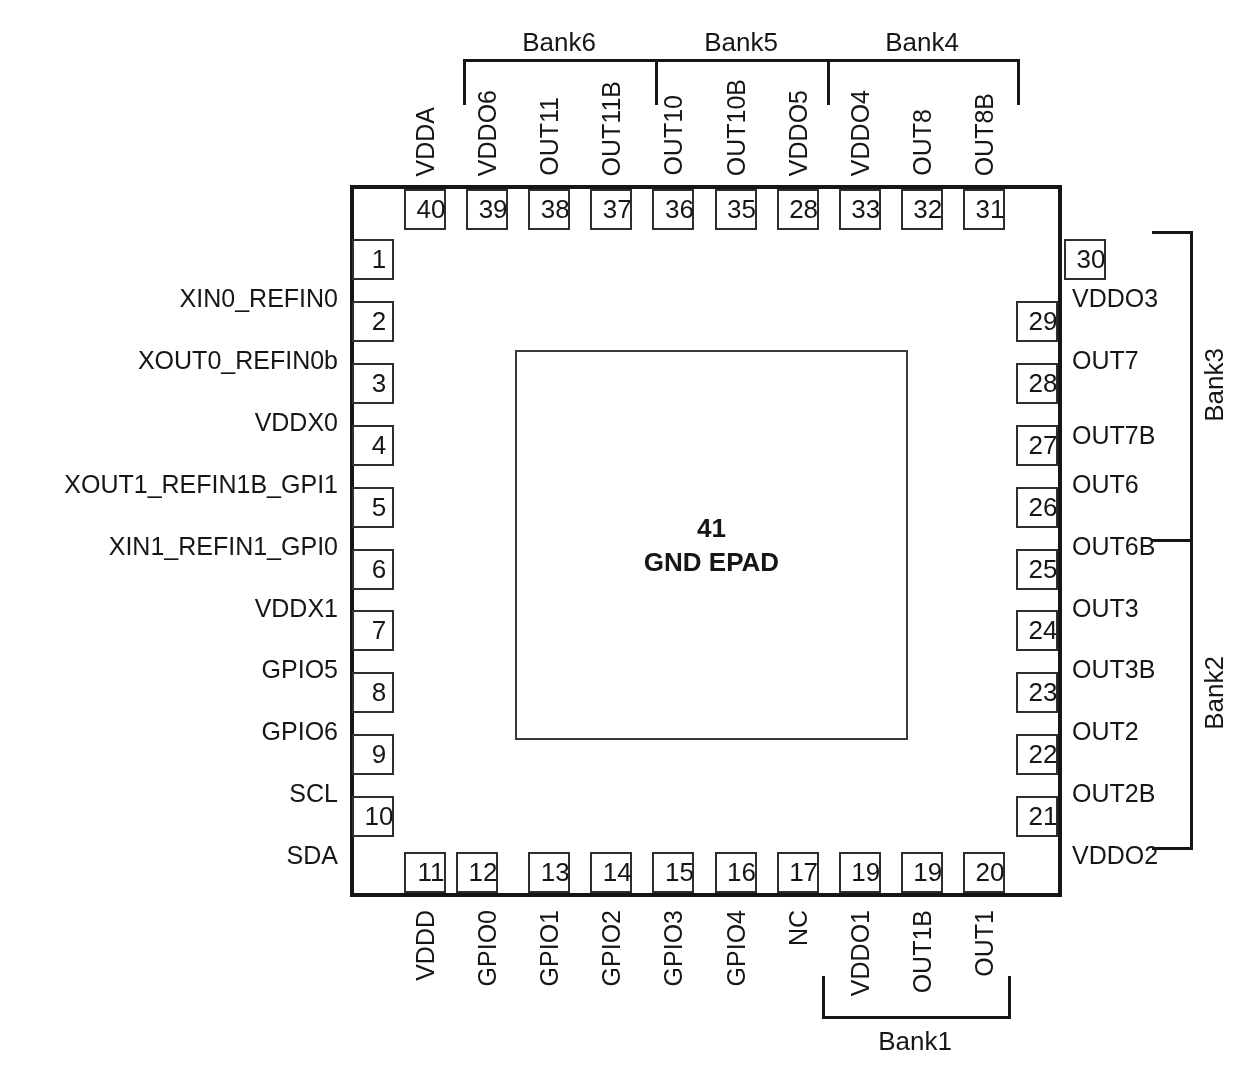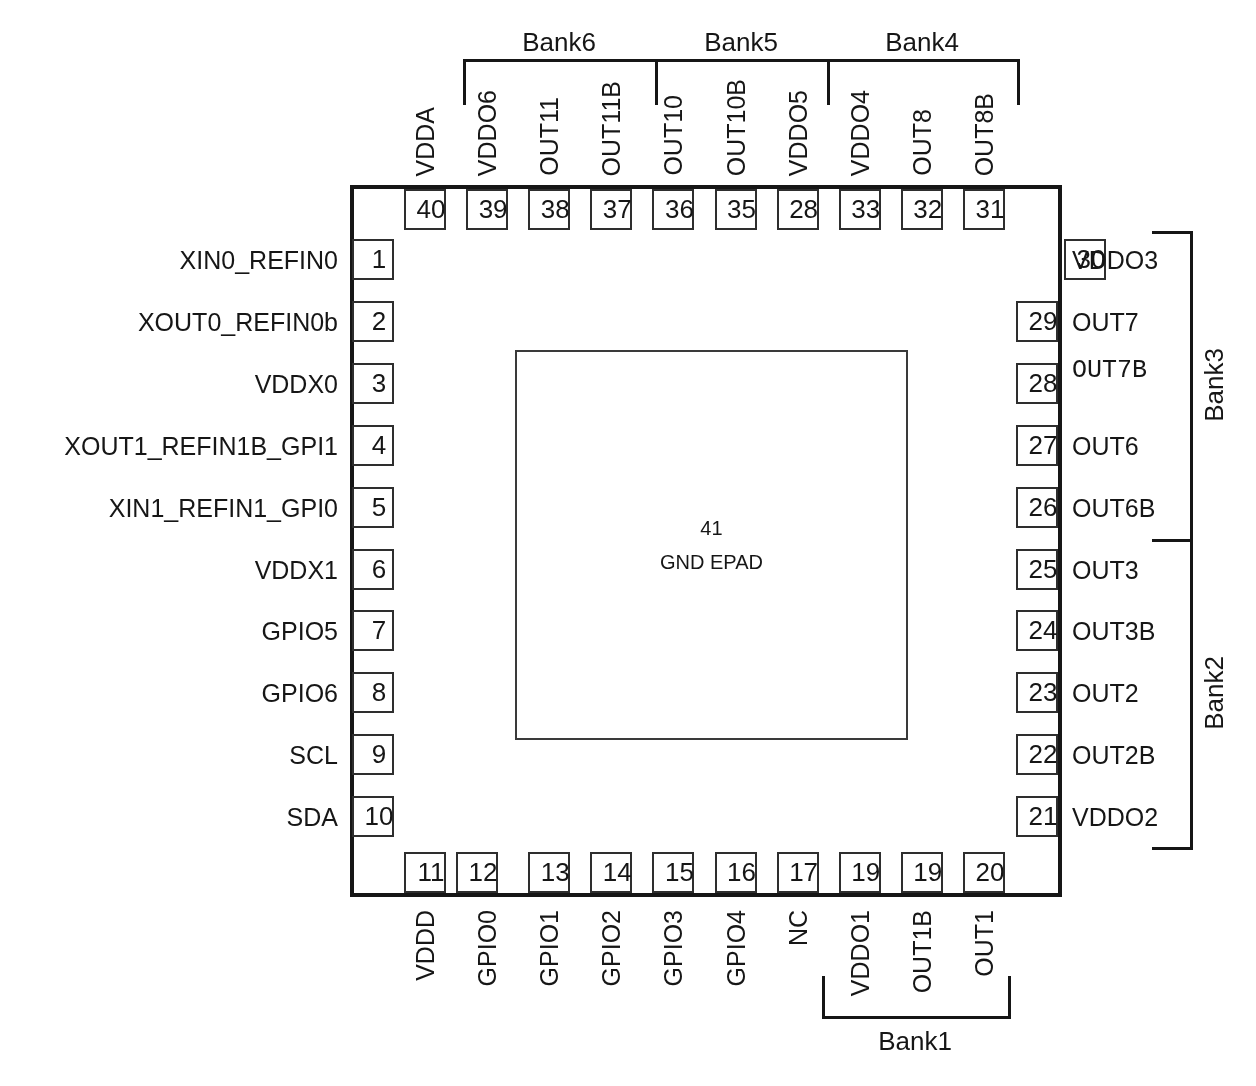--- a/index.html
+++ b/index.html
@@ -10,28 +10,28 @@
   }
   .chip-body{
     position:absolute;left:350px;top:185px;width:712px;height:712px;
     border:4px solid currentColor;box-sizing:border-box;background:#ffffff;
   }
   .epad{
     position:absolute;left:515px;top:350px;width:393px;height:390px;
     border:2px solid #3a3a3a;box-sizing:border-box;
     display:flex;align-items:center;justify-content:center;
   }
-  .epad-text{text-align:center;font-size:20px;line-height:34px;}
+  .epad-text{text-align:center;font-size:26px;line-height:34px;font-weight:bold;}
   .pin-box{
     position:absolute;width:42px;height:41px;border:2px solid #2e2e2e;
     box-sizing:border-box;background:#ffffff;
     display:flex;align-items:center;justify-content:center;font-size:26px;padding-left:12px;
   }
   .hlabel{position:absolute;white-space:nowrap;font-size:25px;}
-  .hlabel.y-center{transform:translateY(-50%);}
+  .hlabel.y-center{transform:translateY(-50%);margin-top:38px;}
   .vlabel{position:absolute;white-space:nowrap;font-size:25px;writing-mode:vertical-rl;}
   .vlabel.x-center{transform:translateX(-50%) rotate(180deg);}
   .bank-text{position:absolute;font-size:26px;white-space:nowrap;transform:translateX(-50%);}
   .bank-text.vert{writing-mode:vertical-rl;transform:translateY(-50%) rotate(180deg);}
   .line{position:absolute;background:currentColor;}
 </style>
 </head>
 <body>
 
 <div class="canvas" id="canvas" style="color: rgb(22, 22, 22);">
@@ -101,21 +101,21 @@
       <div class="hlabel y-center" style="right: 918px; top: 693.3px;">GPIO6</div>
       <div class="pin-box" style="left: 352px; top: 734.2px;">9</div>
       <div class="hlabel y-center" style="right: 918px; top: 755.2px;">SCL</div>
       <div class="pin-box" style="left: 352px; top: 796.1px;">10</div>
       <div class="hlabel y-center" style="right: 918px; top: 817.1px;">SDA</div>
       <div class="pin-box" style="left: 1064px; top: 239px;">30</div>
       <div class="hlabel y-center" style="left: 1072px; top: 260px;">VDDO3</div>
       <div class="pin-box" style="left: 1016px; top: 300.9px;">29</div>
       <div class="hlabel y-center" style="left: 1072px; top: 321.9px;">OUT7</div>
       <div class="pin-box" style="left: 1016px; top: 362.8px;">28</div>
-      <div class="hlabel y-center" style="left: 1072px; top: 370px; font-family: Liberation Mono, monospace;">OUT7B</div>
+      <div class="hlabel y-center" style="left: 1072px; top: 397px;">OUT7B</div>
       <div class="pin-box" style="left: 1016px; top: 424.7px;">27</div>
       <div class="hlabel y-center" style="left: 1072px; top: 445.7px;">OUT6</div>
       <div class="pin-box" style="left: 1016px; top: 486.6px;">26</div>
       <div class="hlabel y-center" style="left: 1072px; top: 507.6px;">OUT6B</div>
       <div class="pin-box" style="left: 1016px; top: 548.5px;">25</div>
       <div class="hlabel y-center" style="left: 1072px; top: 569.5px;">OUT3</div>
       <div class="pin-box" style="left: 1016px; top: 610.4px;">24</div>
       <div class="hlabel y-center" style="left: 1072px; top: 631.4px;">OUT3B</div>
       <div class="pin-box" style="left: 1016px; top: 672.3px;">23</div>
       <div class="hlabel y-center" style="left: 1072px; top: 693.3px;">OUT2</div>

